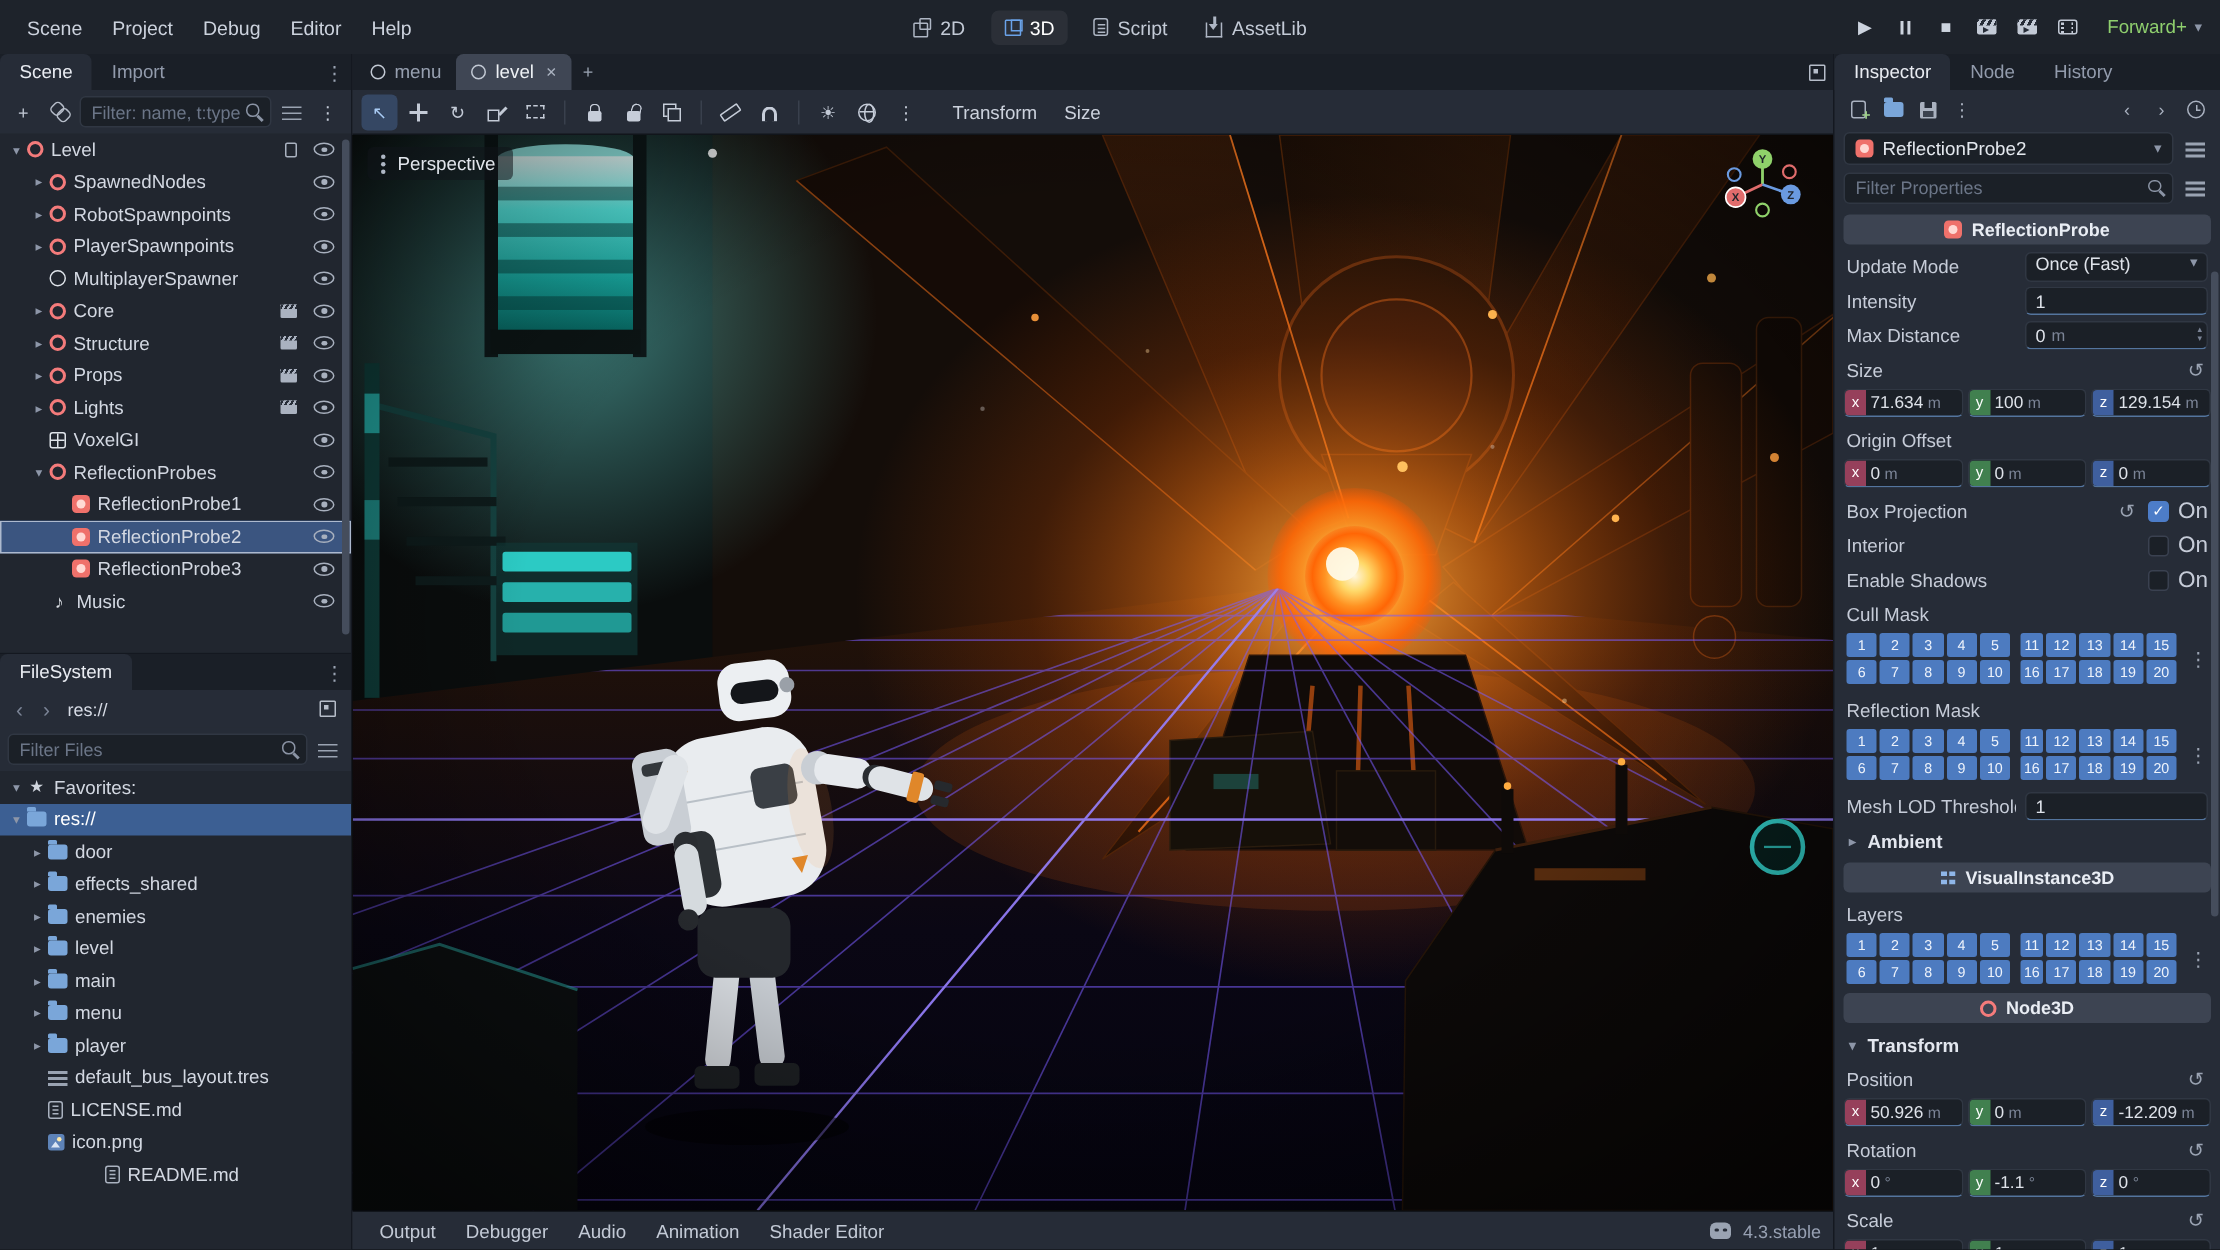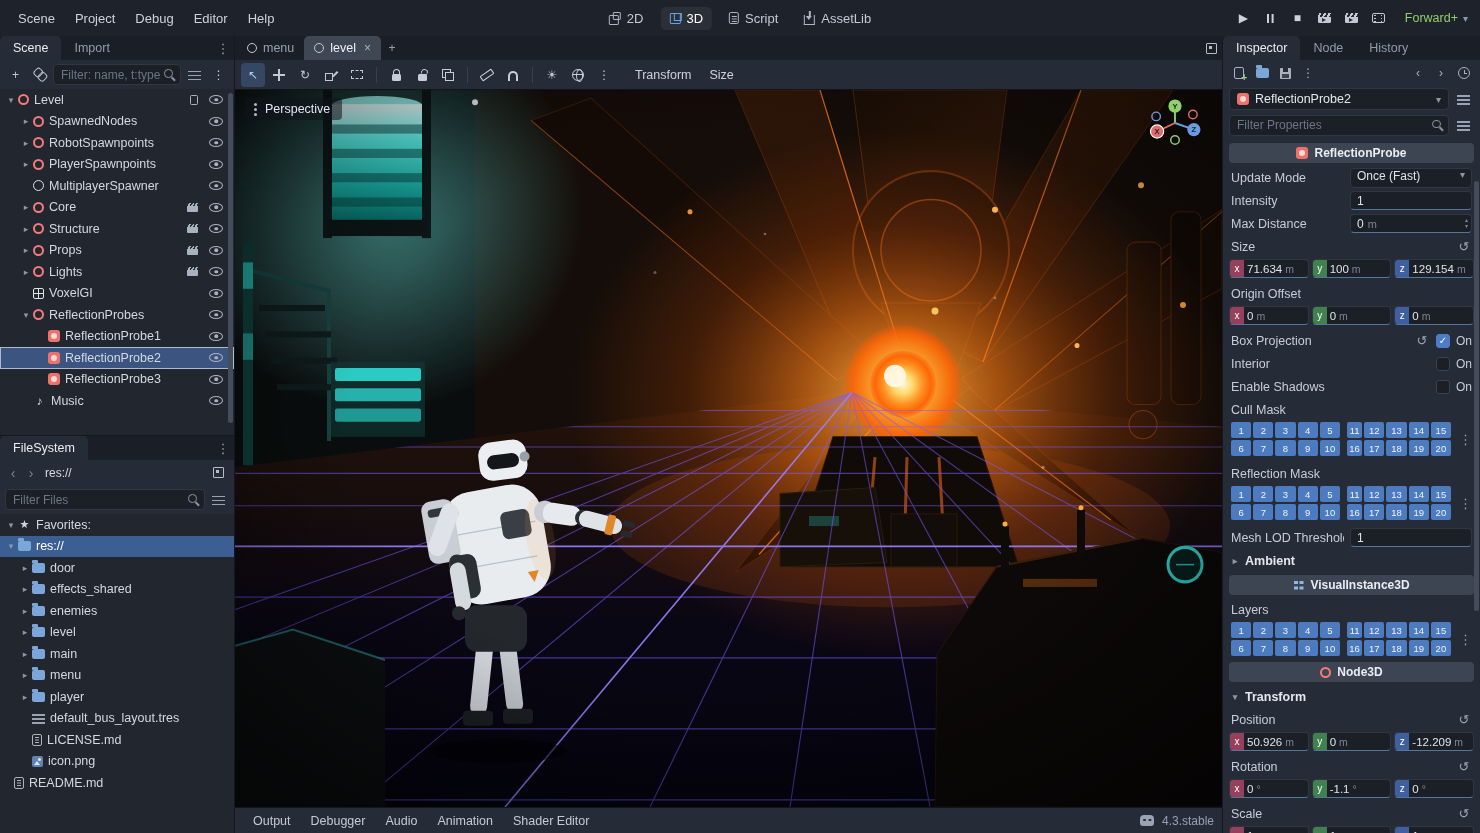--- a/index.html
+++ b/index.html
@@ -106,21 +106,21 @@
   .vrow{display:flex;gap:3px;margin:1px 6px 4px}
   .vcell{flex:1;height:19px;display:flex;align-items:center;background:#1b2027;border:1px solid #303743;border-bottom-color:#54759e;
     border-radius:4px;overflow:hidden;min-width:0}
   .chip{width:14px;align-self:stretch;display:flex;align-items:center;justify-content:center;font-size:10px;color:#fff;flex:none}
   .chip-x{background:#96405b}.chip-y{background:#41804f}.chip-z{background:#3f5f9e}
   .vval{font-size:11.5px;color:#dfe3ea;padding:0 3px;white-space:nowrap}
   .vsfx{font-size:10.5px;color:#7b8496}
   .cbox{width:14px;height:14px;border-radius:3px;background:#1b2027;border:1px solid #3a4150;display:flex;align-items:center;justify-content:center;
     font-size:10px;color:#fff;flex:none}
   .cbox.on{background:#4d7dc8;border-color:#4d7dc8}
-  .ctext{font-size:12px;color:#c6ccd8}
+  .ctext{font-size:15px;color:#c6ccd8}
   .revert{color:#9aa3b2;font-size:13px;width:16px;text-align:center}
   .lrow{display:flex;align-items:center;margin:1px 8px 6px;gap:8px}
   .lgrid{display:grid;grid-template-columns:repeat(10,1fr);gap:2px;flex:1}
   .lcell{height:16px;background:#4d7bc0;border-radius:2px;display:flex;align-items:center;justify-content:center;font-size:9.5px;color:#eef3fb}
   .lcell.gapl{margin-left:5px}
   .ldots{color:#9aa3b2;font-size:13px}
   .pgroup{height:23px;display:flex;align-items:center;gap:4px;padding:0 6px;font-size:12.5px;font-weight:bold;color:#e3e7ef}
   .pgroup .arrow{color:#8d96a8;font-size:9px;width:12px;text-align:center}
 
   
@@ -501,21 +501,21 @@
             <div class="trow" style="padding-left: 18px;">
               <span class="arrow"></span>
               <span class="ic ic-page"></span>
               <span class="tlabel">LICENSE.md</span>
             </div>
             <div class="trow" style="padding-left: 18px;">
               <span class="arrow"></span>
               <span class="ic ic-image"></span>
               <span class="tlabel">icon.png</span>
             </div>
-            <div class="trow" style="padding-left: 0;">
+            <div class="trow" style="padding-left: 20px; margin-left: 36px;">
               <span class="arrow"></span>
               <span class="ic ic-page"></span>
               <span class="tlabel">README.md</span>
             </div>
           </div>
       </div>
     </div>
 
     <div id="center">
       <div class="vtabstrip">

